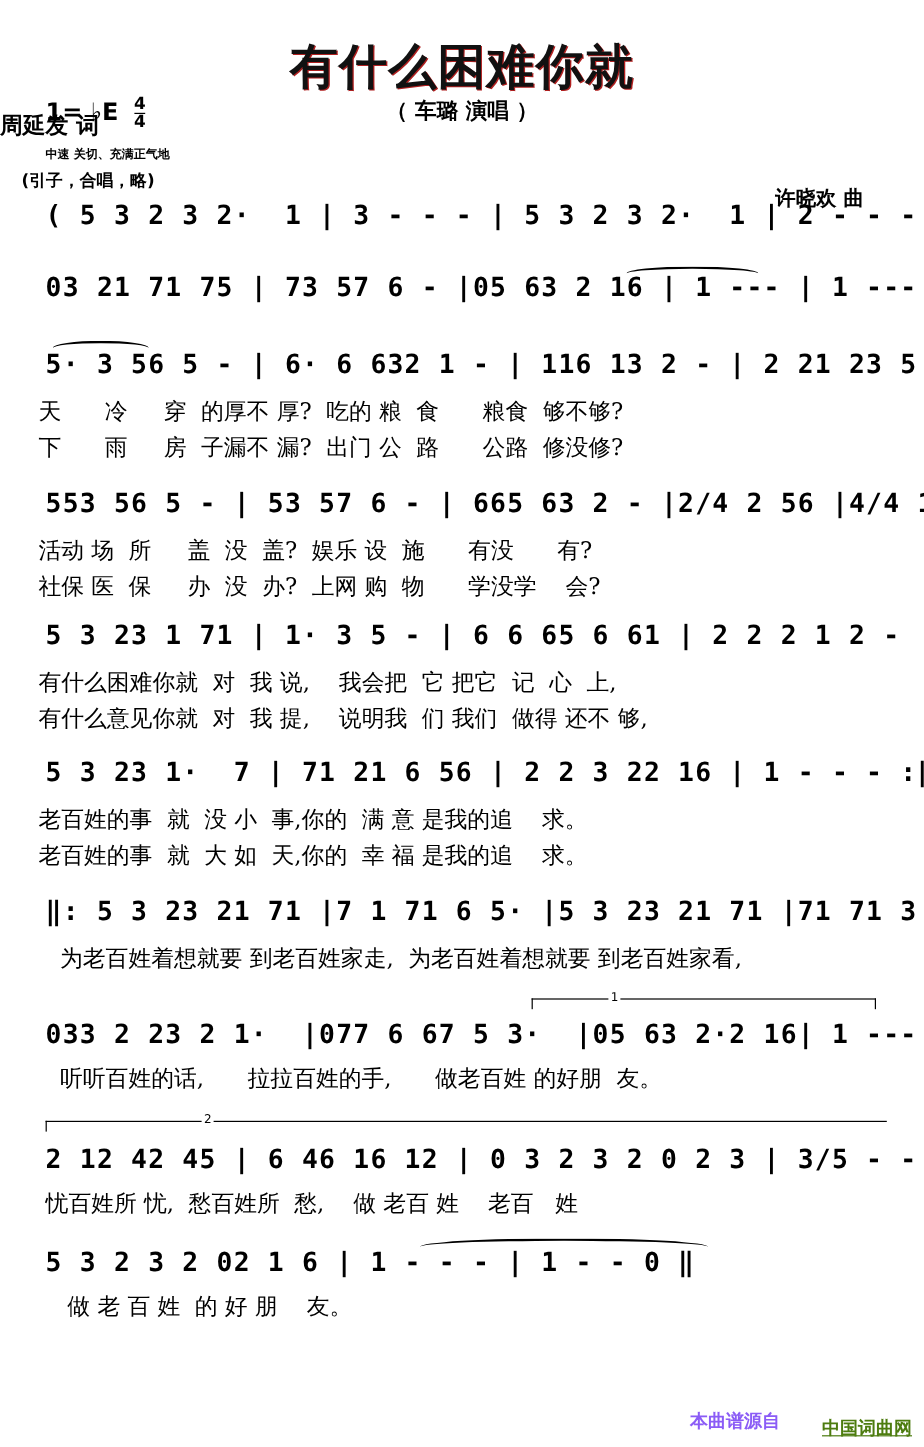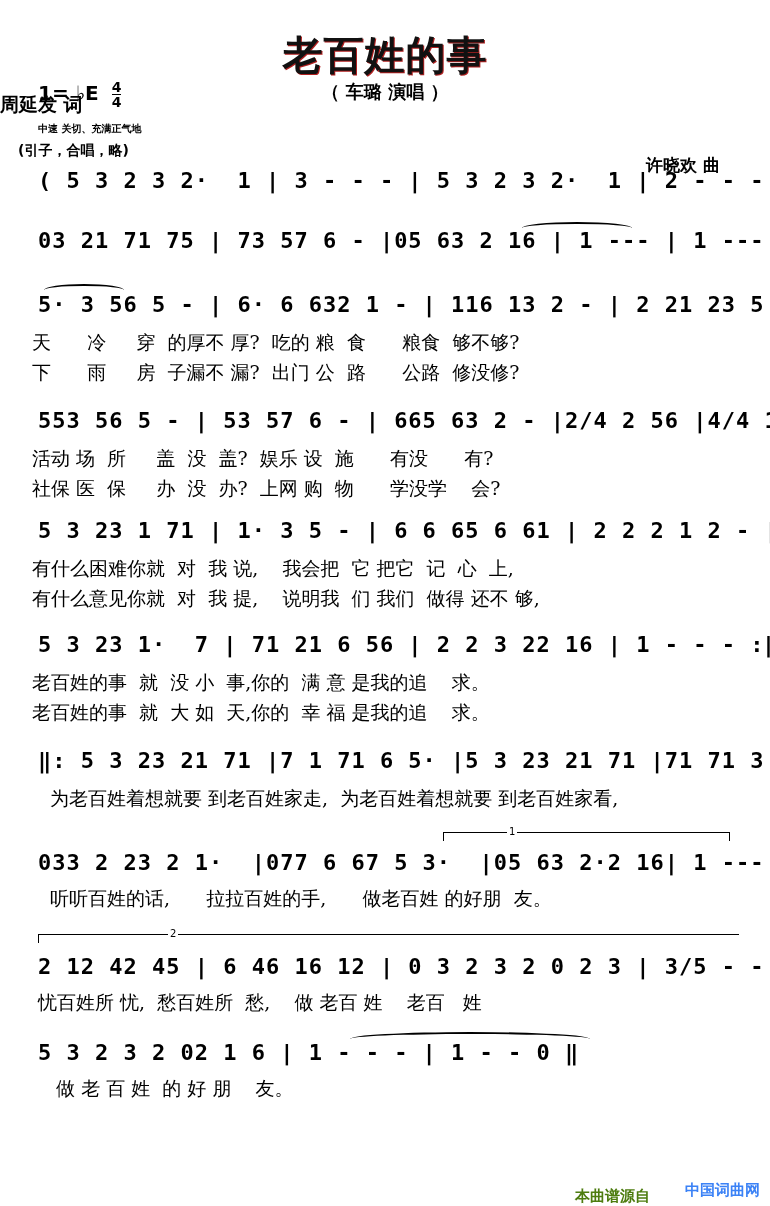--- a/index.html
+++ b/index.html
@@ -19,27 +19,27 @@
   .credit.lyr { top:92px; }
   .credit.mus { top:122px;margin-top:32px; }
 
   .row { position:absolute; left:0; width:770px; }
   .notes { position:absolute; left:0; width:770px; white-space:pre; font-family:"DejaVu Sans Mono","Liberation Mono",monospace;
            font-weight:bold; font-size:22px; letter-spacing:1px; }
   .lyr { position:absolute; left:0; width:770px; white-space:pre; font-family:"DejaVu Serif","Liberation Serif",serif; font-size:19px; }
   .slur { position:absolute; border-top:2px solid #000; border-radius:50% 50% 0 0; }
   .volta { position:absolute; border-top:1.5px solid #000; border-left:1.5px solid #000; border-right:1.5px solid #000; height:8px; }
   .volta-num { position:absolute; font-size:10px; background:#fff; padding:0 2px; }
-  .footer-src { right:120px; bottom:0; font-size:15px; font-weight:bold; color:#4d7c0f; }
+  .footer-src { right:120px; bottom:12px; font-size:15px; font-weight:bold; color:#8b5cf6; }
   .footer-site { right:10px; bottom:6px; font-size:15px; font-weight:bold; }
 </style>
 </head>
 <body>
 
-<div class="abs title">老百姓的事</div>
+<div class="abs title">有什么困难你就</div>
 <div class="abs performer">（ 车璐 演唱 ）</div>
 
 <div class="abs key">
   <span>1= ♭E</span>
   <span class="ts">
     <span class="top">4</span>
     <span>4</span>
   </span>
 </div>
 <div class="abs tempo">中速 关切、充满正气地</div>
@@ -102,13 +102,13 @@
   <div class="lyr" style="left:38px; top:36px;">忧百姓所 忧,  愁百姓所  愁,    做 老百 姓    老百   姓</div>
 </div>
 
 <div class="row" style="top:1040px;">
   <div class="slur" style="left:350px; top:-8px; width:240px; height:12px;"></div>
   <div class="notes" style="left:38px;">5 3 2 3 2 02 1 6 | 1 - - - | 1 - - 0 ‖</div>
   <div class="lyr" style="left:38px; top:36px;">   做 老 百 姓  的 好 朋    友。</div>
 </div>
 
 <div class="abs footer-src">本曲谱源自</div>
-<div class="abs footer-site" style="color:#3b82f6;">中国词曲网</div>
+<div class="abs footer-site" style="color:#4d7c0f;text-decoration:underline;">中国词曲网</div>
 
 </body></html>

